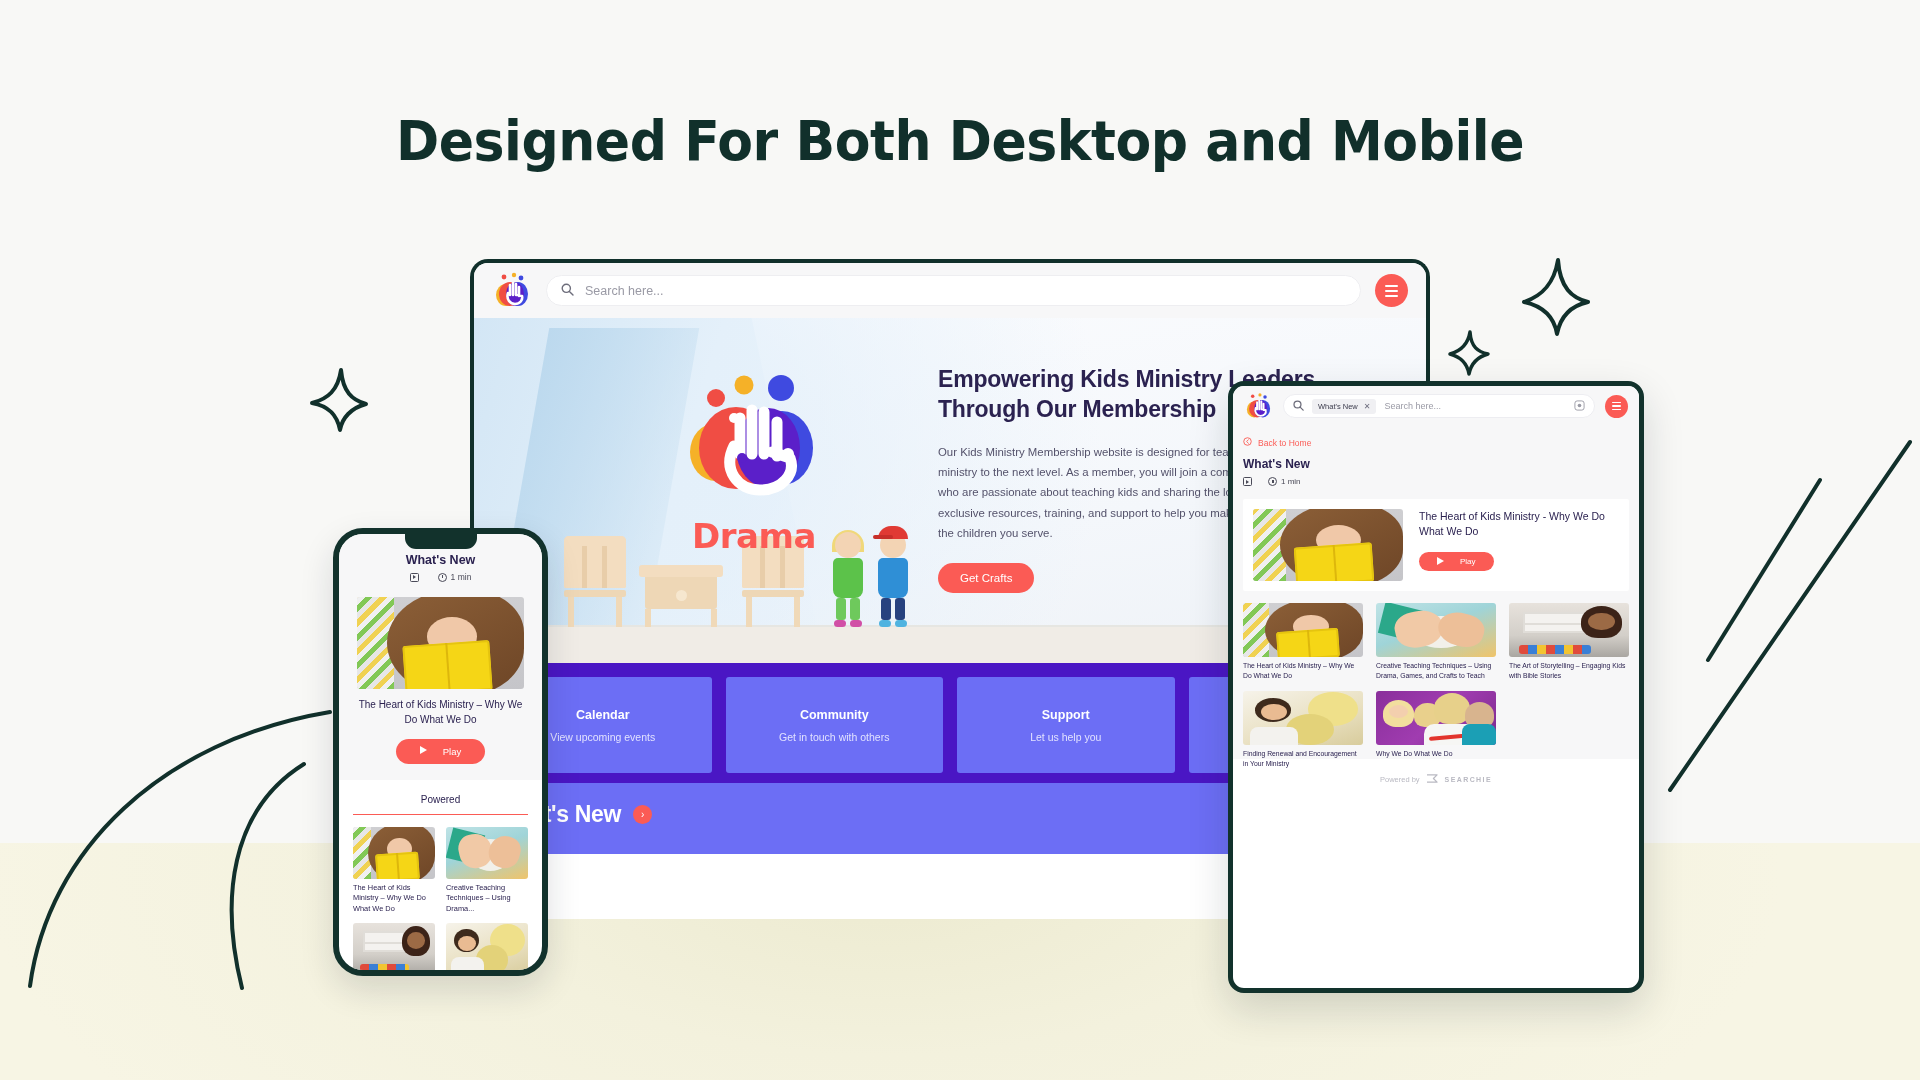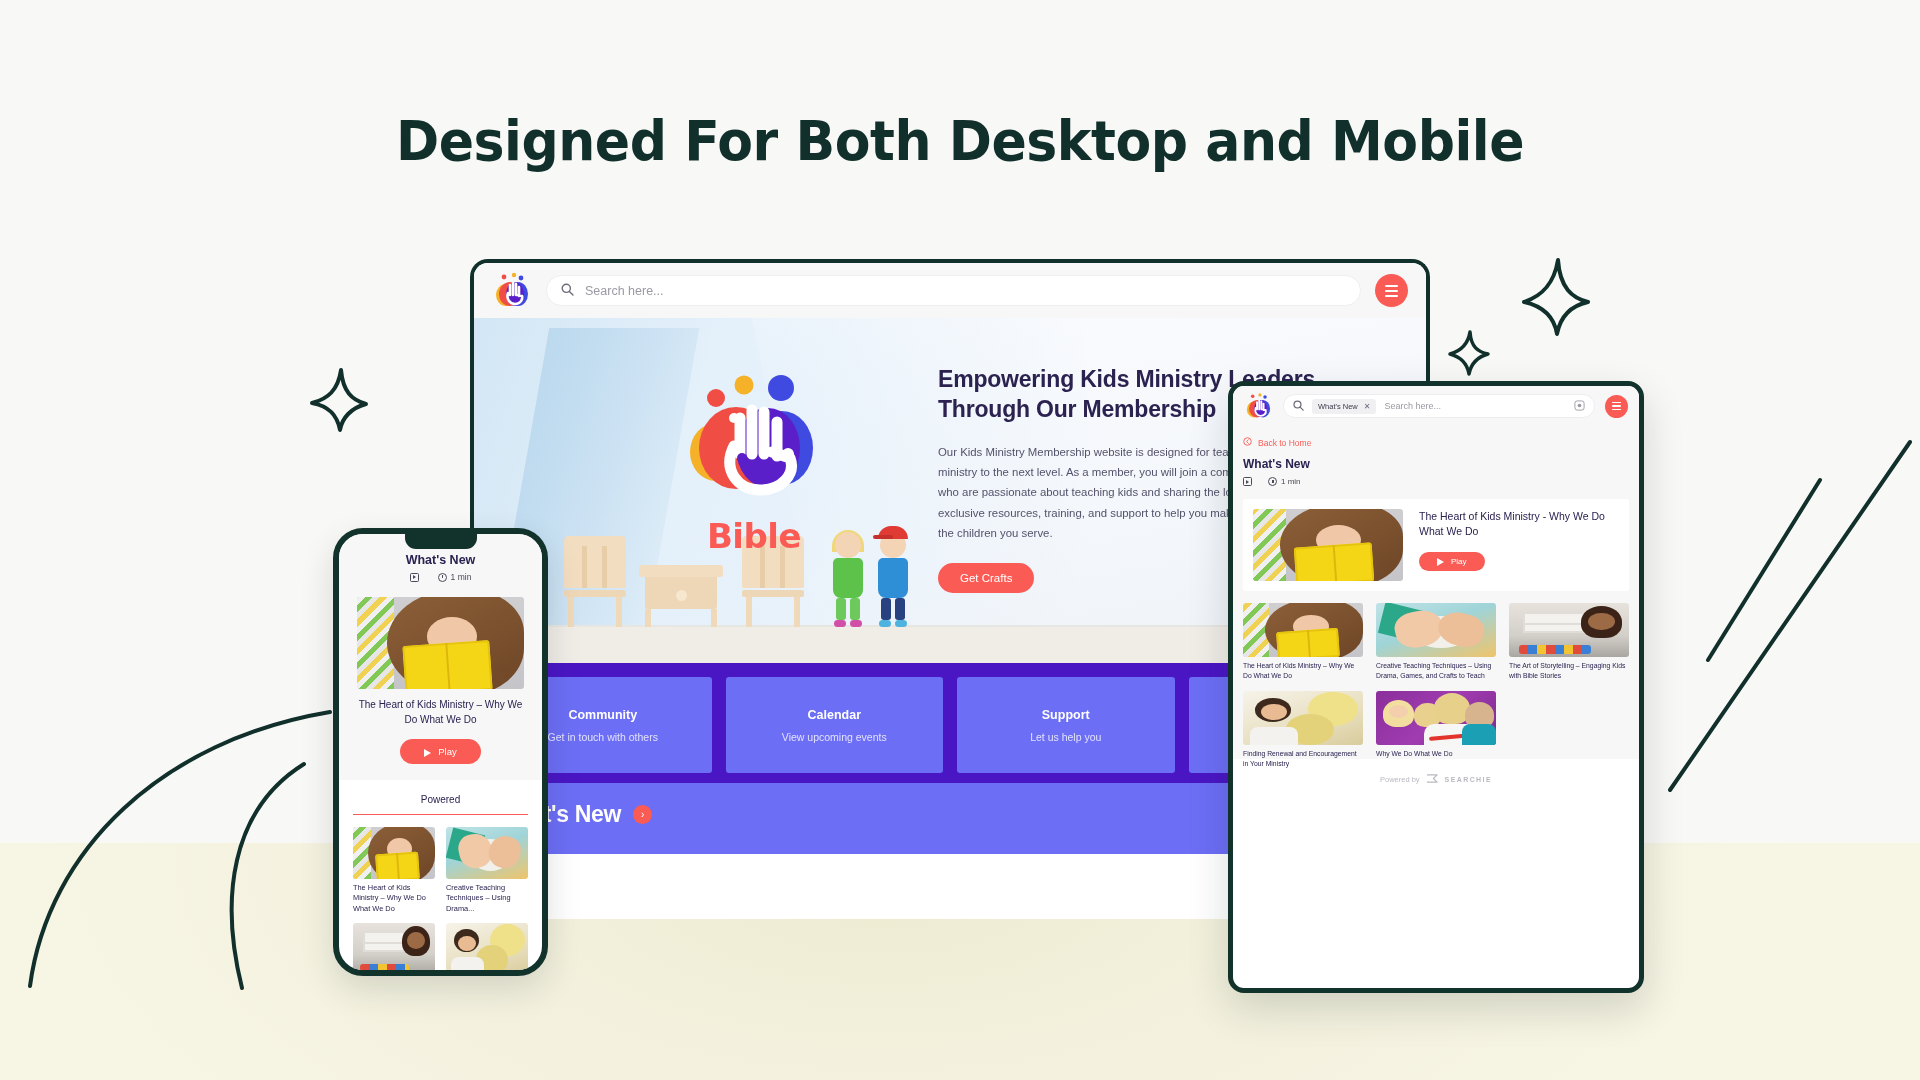--- a/index.html
+++ b/index.html
@@ -149,21 +149,21 @@
   .p-head { padding:19px 0 9px; text-align:center; background:#f7f7f8;}
   .p-title { font-size:12.5px; font-weight:bold; color:#2b2250;}
   .p-meta { display:flex; align-items:center; justify-content:center; gap:19px; margin-top:5px; color:#4a4a58; font-size:8.5px;}
   .p-meta .mi { display:flex; align-items:center; gap:4px; }
   .p-hero-wrap { background:#f7f7f8; padding:6px 18px 0;}
   .thumb { position:relative; overflow:hidden; border-radius:3px; background:#ddd; }
   .p-hero { height:92px; }
   .p-cap { background:#f7f7f8; padding:9px 15px 0; text-align:center; font-size:10px; line-height:1.45; color:#2b2250;}
   .p-playwrap { background:#f7f7f8; padding:12px 0 16px; text-align:center;}
   .btn-play {
-    display:inline-flex; align-items:flex-end; gap:7px; background:#fb5b55; color:#fff;
+    display:inline-flex; align-items:flex-start; gap:16px; background:#fb5b55; color:#fff;
     font-size:9.5px; padding:7px 24px; border-radius:15px;
   }
   .tri { width:0;height:0;border-left:7px solid #fff;border-top:4.5px solid transparent;border-bottom:4.5px solid transparent;}
   .p-tabs { text-align:center; padding:14px 0 9px; font-size:10px; color:#2b2250; border-bottom:1.5px solid #fb5b55; margin:0 14px;}
   .p-grid { display:grid; grid-template-columns:1fr 1fr; gap:9px 11px; padding:12px 14px;}
   .p-grid .thumb { height:52px; }
   .p-grid .gc { font-size:7.4px; line-height:1.4; color:#2b2250; margin-top:4px;}
 
   
   .tablet {
@@ -378,39 +378,39 @@
           <ellipse cx="72" cy="82" rx="37" ry="41" fill="#f04d44"></ellipse>
           <ellipse cx="118" cy="82" rx="31" ry="37" fill="#3f4ae0"></ellipse>
           <ellipse cx="104" cy="82" rx="32" ry="40" fill="#5b1fc9"></ellipse>
           <path d="M76 52 L76 88 M88 44 L88 88 M100 46 L100 88 M113 56 L113 90" fill="none" stroke="#fff" stroke-width="11" stroke-linecap="round"></path>
           <path d="M70 80 C58 104 74 124 96 124 C118 124 132 108 126 92 L108 86" fill="none" stroke="#fff" stroke-width="11" stroke-linecap="round" stroke-linejoin="round"></path>
           <circle cx="70" cy="52" r="5" fill="#fff"></circle>
           <circle cx="78" cy="92" r="5" fill="#5b1fc9"></circle>
           <circle cx="124" cy="88" r="6" fill="#fff"></circle>
         </svg>
       </div>
-      <div class="brand-sub">Bible</div>
+      <div class="brand-sub">Drama</div>
     </div>
 
     <div class="hero-copy">
       <div class="hero-h1">Empowering Kids Ministry Leaders Through Our Membership</div>
       <div class="hero-p">Our Kids Ministry Membership website is designed for teachers who want to take their ministry to the next level. As a member, you will join a community of like-minded individuals who are passionate about teaching kids and sharing the love of Jesus. You'll have access to exclusive resources, training, and support to help you make a greater impact in the lives of the children you serve.</div>
       <div class="btn-cta">Get Crafts</div>
     </div>
   </div>
 
   <div class="d-navband">
     <div class="d-cards">
       <div class="d-card">
+        <div class="t">Calendar</div>
+        <div class="s">View upcoming events</div>
+      </div>
+      <div class="d-card">
         <div class="t">Community</div>
         <div class="s">Get in touch with others</div>
-      </div>
-      <div class="d-card">
-        <div class="t">Calendar</div>
-        <div class="s">View upcoming events</div>
       </div>
       <div class="d-card">
         <div class="t">Support</div>
         <div class="s">Let us help you</div>
       </div>
       <div class="d-card">
         <div class="t">Account</div>
         <div class="s">Manage your profile</div>
       </div>
     </div>

